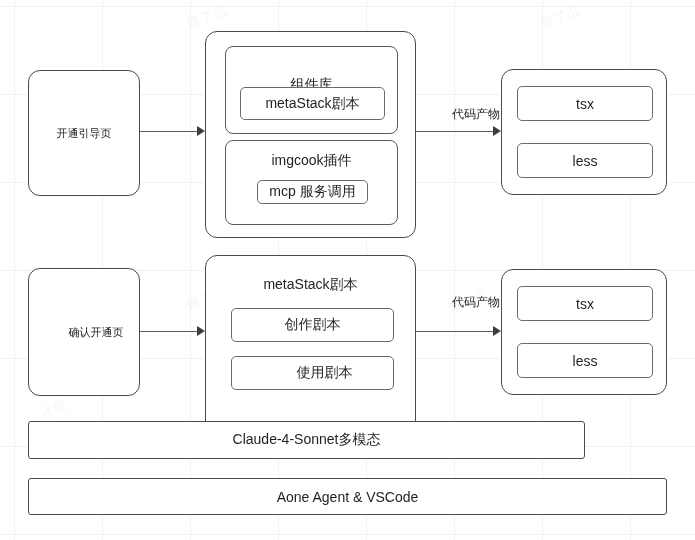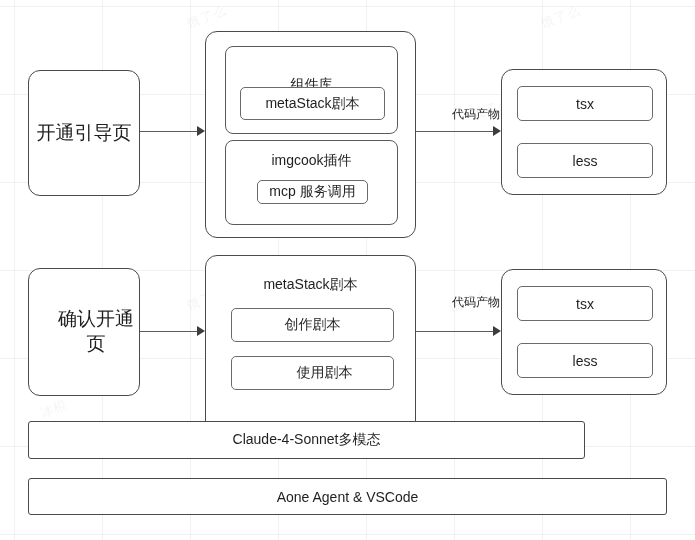--- a/index.html
+++ b/index.html
@@ -40,21 +40,21 @@
   
   .node {
     position: absolute;
     box-sizing: border-box;
     border: 1.4px solid #4a4a4a;
     background: #ffffff;
     display: flex;
     align-items: center;
     justify-content: center;
     color: #1f1f1f;
-    font-size: 19px;
+    font-size: 11px;
     line-height: 1.3;
     text-align: center;
   }
   .r-lg { border-radius: 12px; }
 
   
   .group {
     position: absolute;
     box-sizing: border-box;
     border: 1.4px solid #4a4a4a;

